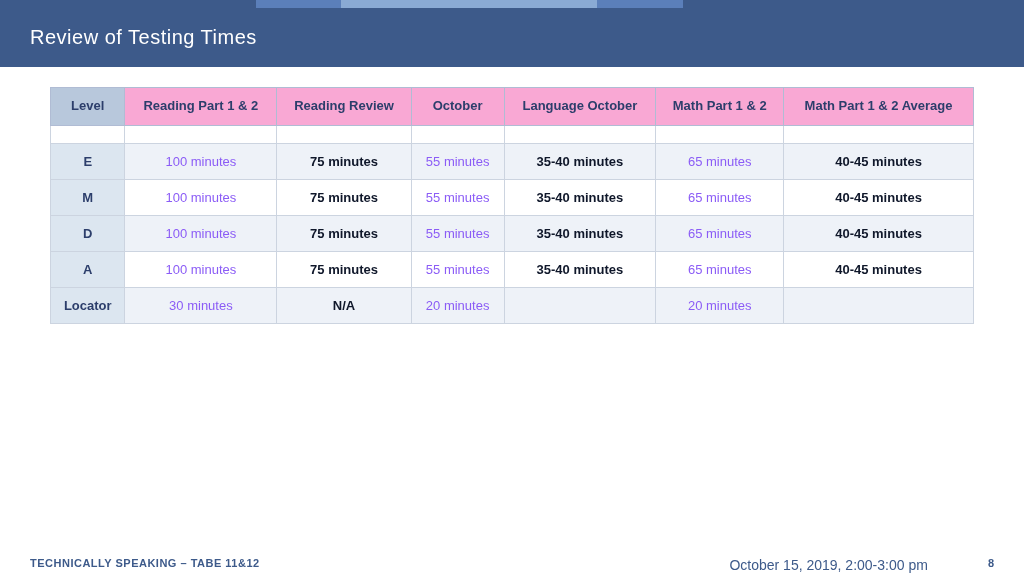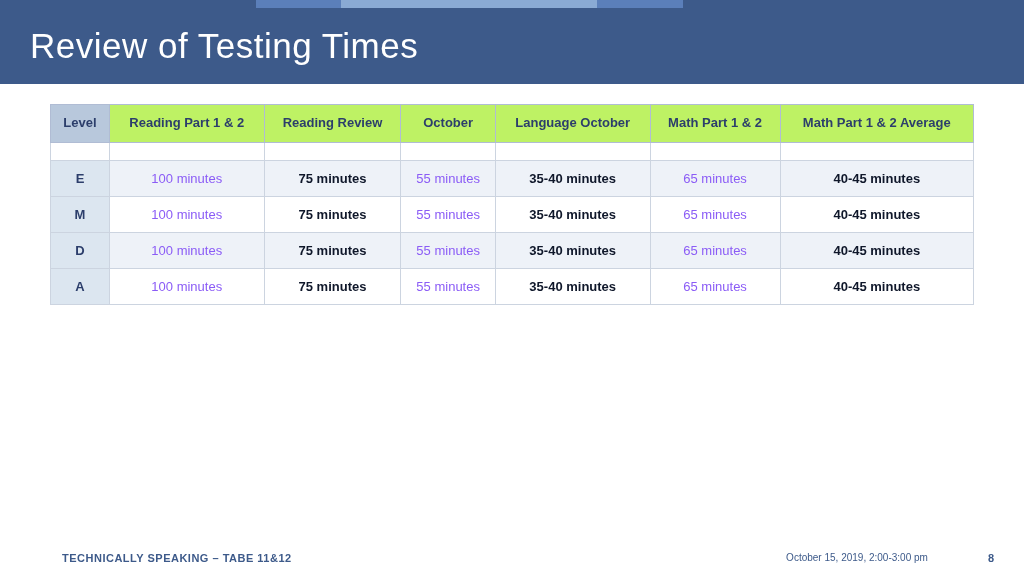--- a/index.html
+++ b/index.html
@@ -22,39 +22,39 @@
       height: 100%;
     }
 
     
     .title-section {
       background: #3d5a8a;
       padding: 18px 30px;
     }
     .title-section h1 {
       color: #ffffff;
-      font-size: 35px;
+      font-size: 20px;
       font-weight: 400;
       letter-spacing: 0.5px;
     }
 
     
     .main-content {
       padding: 20px 50px;
     }
 
     
     .data-table {
       width: 100%;
       border-collapse: collapse;
       font-size: 13px;
     }
 
     .data-table thead tr {
-      background: #bef264;
+      background: #f9a8d4;
     }
 
     .data-table thead th {
       padding: 10px 8px;
       text-align: center;
       font-weight: 600;
       color: #2c3e6b;
       border: 1px solid #b0bcd4;
       line-height: 1.3;
     }
@@ -91,37 +91,36 @@
 
     
     .data-table tbody tr.empty-row td {
       height: 18px;
       padding: 4px;
     }
 
     
     .footer {
       position: absolute;
-      bottom: 12px;
+      bottom: 3px;
       left: 0;
       right: 0;
       display: flex;
       justify-content: space-between;
       padding: 0 30px;
-      margin-left: 32px;
     }
     .footer-left {
       color: #3d5a8a;
       font-size: 11px;
       font-weight: 600;
       letter-spacing: 0.5px;
     }
     .footer-right {
       color: #3d5a8a;
-      font-size: 10px;
+      font-size: 14px;
     }
     .footer-page {
       color: #3d5a8a;
       font-size: 11px;
       font-weight: 600;
     }
     .footer-meta {
       display: flex;
       gap: 60px;
     }
@@ -193,20 +192,29 @@
         </tr>
         <tr>
           <td class="level-cell">A</td>
           <td>100 minutes</td>
           <td class="highlight">75 minutes</td>
           <td>55 minutes</td>
           <td class="highlight">35-40 minutes</td>
           <td>65 minutes</td>
           <td class="highlight">40-45 minutes</td>
         </tr>
+        <tr>
+          <td class="level-cell">Locator</td>
+          <td>30 minutes</td>
+          <td class="highlight">N/A</td>
+          <td>20 minutes</td>
+          <td></td>
+          <td>20 minutes</td>
+          <td></td>
+        </tr>
       </tbody>
   </table>
 </div>
 
 <div class="footer">
   <span class="footer-left">TECHNICALLY SPEAKING – TABE 11&amp;12</span>
   <div class="footer-meta">
     <span class="footer-right">October 15, 2019, 2:00-3:00 pm</span>
     <span class="footer-page">8</span>
   </div>

